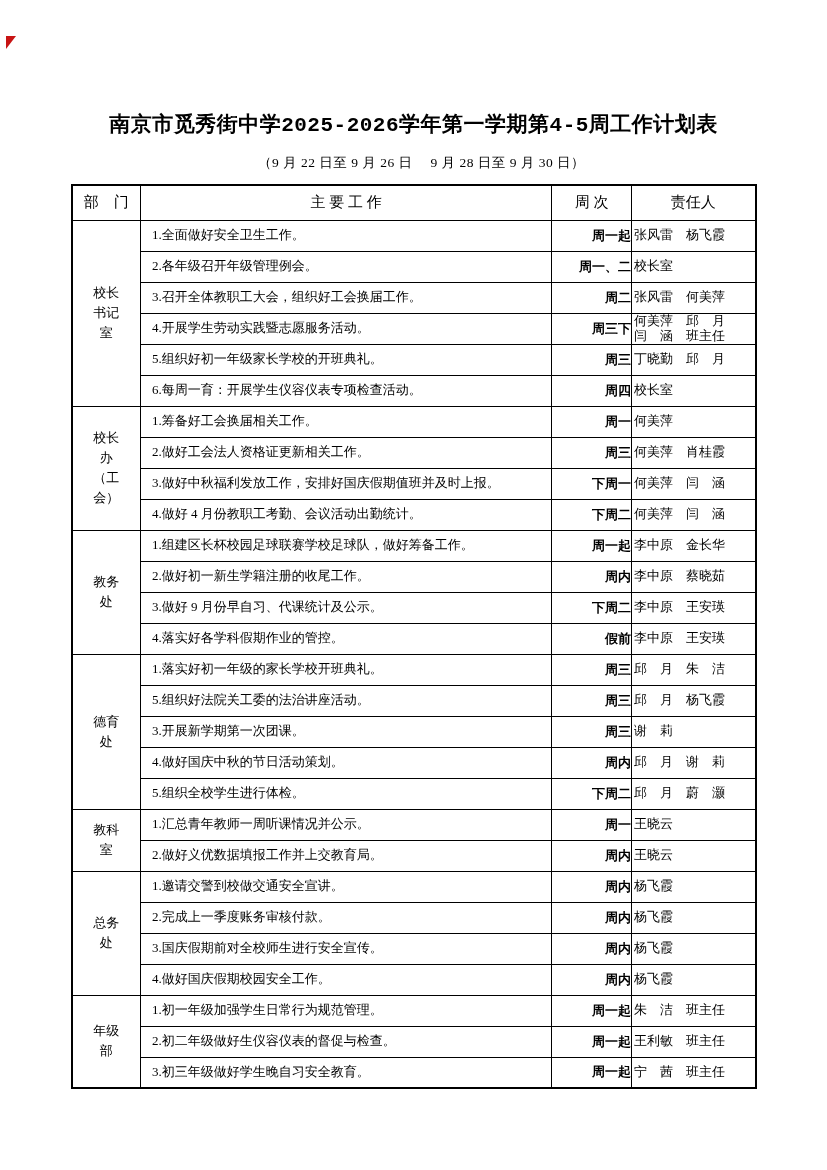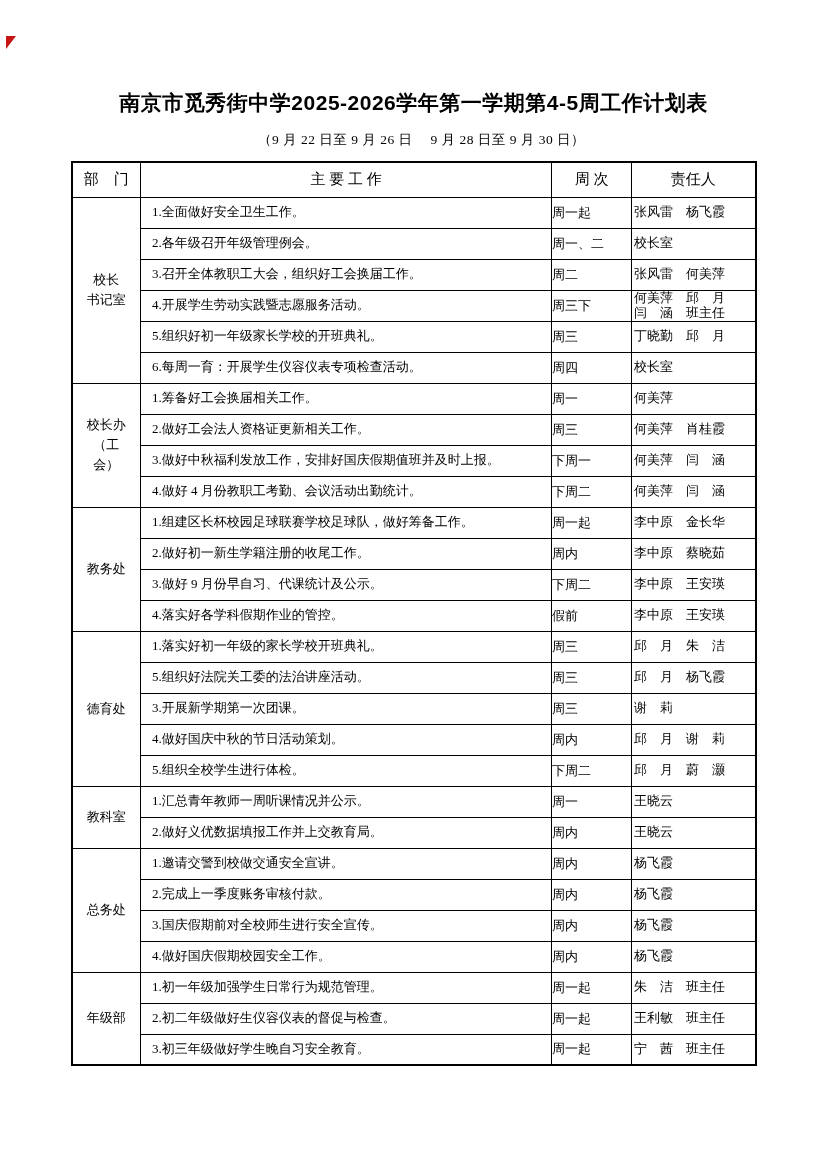--- a/index.html
+++ b/index.html
@@ -20,23 +20,23 @@
   .annotation-marker {
     position: absolute;
     left: 6px;
     top: 36px;
     width: 0;
     height: 0;
     border-top: 13px solid #c81414;
     border-right: 10px solid transparent;
   }
   .doc-title {
-    margin-top: 90px;
-    text-align: center;
-    font-family: Liberation Sans, sans-serif;
+    margin-top: 113px;
+    text-align: center;
+    font-family: Liberation Mono, monospace;
     font-weight: bold;
     font-size: 21px;
     letter-spacing: 0.5px;
     line-height: 1.2;
   }
   .doc-subtitle {
     margin-top: 16px;
     text-align: center;
     font-size: 13.5px;
     letter-spacing: 0.5px;
@@ -61,31 +61,32 @@
     font-weight: normal;
     text-align: center;
     font-family: "Liberation Serif", serif;
   }
   table.plan td { height: 31px; }
   td.dept {
     text-align: center;
     white-space: pre-line;
     line-height: 1.55;
     font-size: 13.5px;
-    padding: 0 14px;
+    padding: 0 20px;
   }
   td.task {
     text-align: left;
     padding-left: 11px;
     padding-right: 4px;
     line-height: 1.15;
   }
   td.week {
-    text-align: left;
+    text-align: right;
     line-height: 1.1;
+    font-weight: bold;
   }
   td.owners {
     text-align: left;
     white-space: pre-line;
     line-height: 1.12;
     padding: 0 2px;
   }
 </style>
 </head>
 <body>

